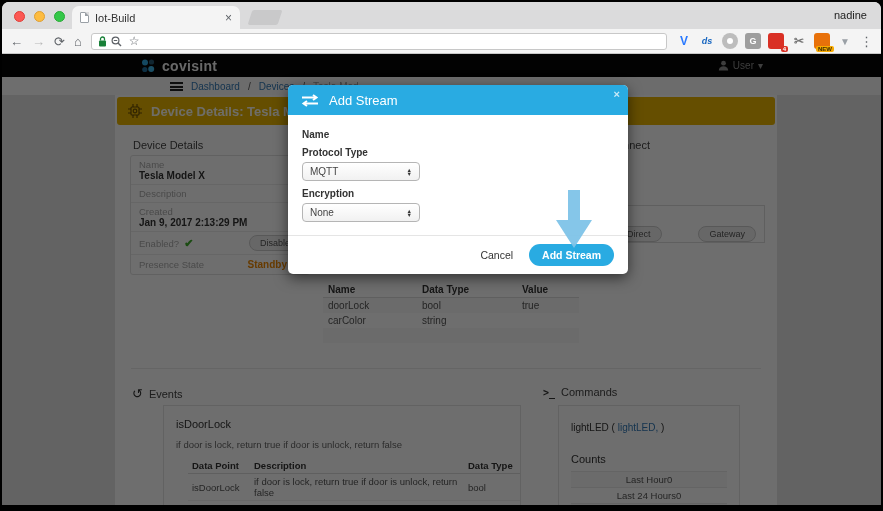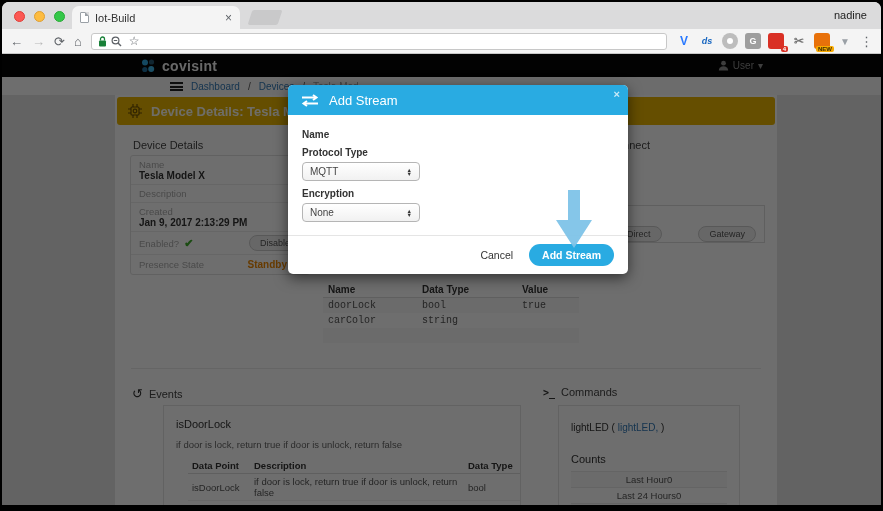--- a/index.html
+++ b/index.html
@@ -91,21 +91,21 @@
   .dd-disable { margin-left:auto; }
   .standby { margin-left:auto; color:var(--color-standby,#EE8800); font-size:10px; font-weight:bold;
              display:flex; align-items:center; gap:4px; }
 
   .connect-box { position:absolute; left:492px; top:62px; width:158px; height:38px; border:1px solid #DDD;
                  display:flex; align-items:flex-end; justify-content:space-between; padding:0 8px;margin-top:48px; }
 
   table { border-collapse:collapse; }
   .attr-table { position:absolute; left:208px; top:187px; width:256px; font-size:10px; }
   .attr-table th { text-align:left; font-weight:bold; color:#333; padding:2px 5px; border-bottom:1px solid #DDD; }
-  .attr-table td { color:#555; padding:2px 5px;font-family:Liberation Mono, monospace; }
+  .attr-table td { color:#555; padding:2px 5px; }
   .attr-table tr.stripe { background:#F7F7F7; }
 
   .mid-divider { position:absolute; left:16px; right:16px; top:273px; border-top:1px solid #EAEAEA; }
 
   .events-heading { left:17px; top:291px; }
   .commands-heading { left:428px; top:291px; }
   .glyph-icon { font-size:13px; color:#333; }
   .prompt-icon { font-family:"DejaVu Sans Mono", monospace; font-size:10px; color:#333; font-weight:bold; }
 
   .panel { position:absolute; top:310px; border:1px solid #E3E3E3; background:#fff; padding:12px; overflow:hidden; }

